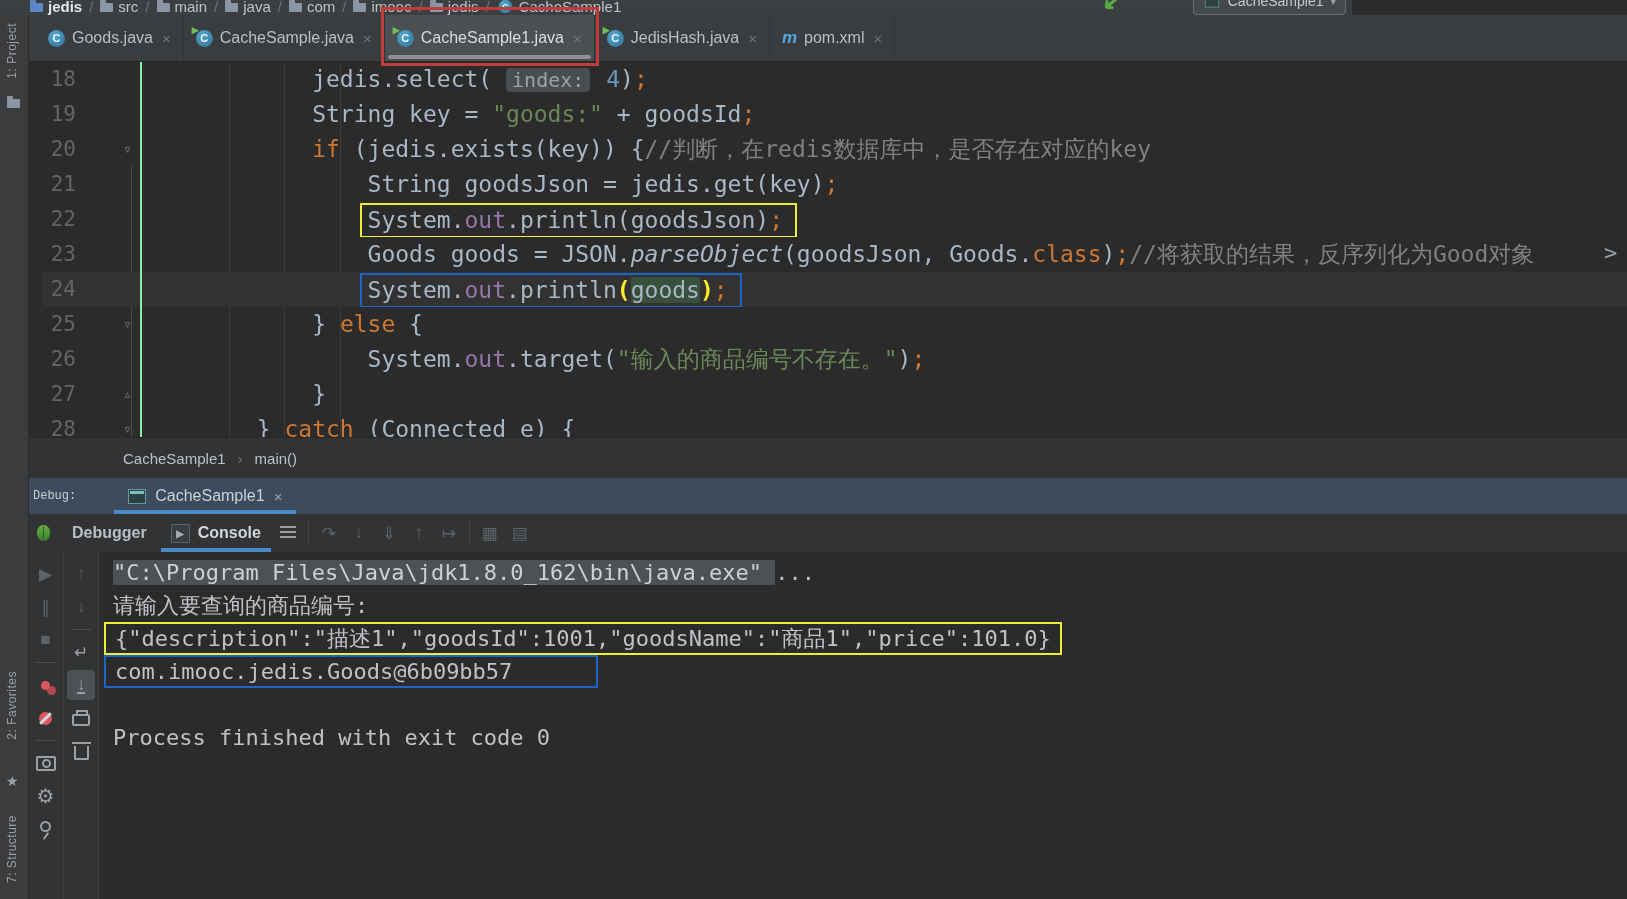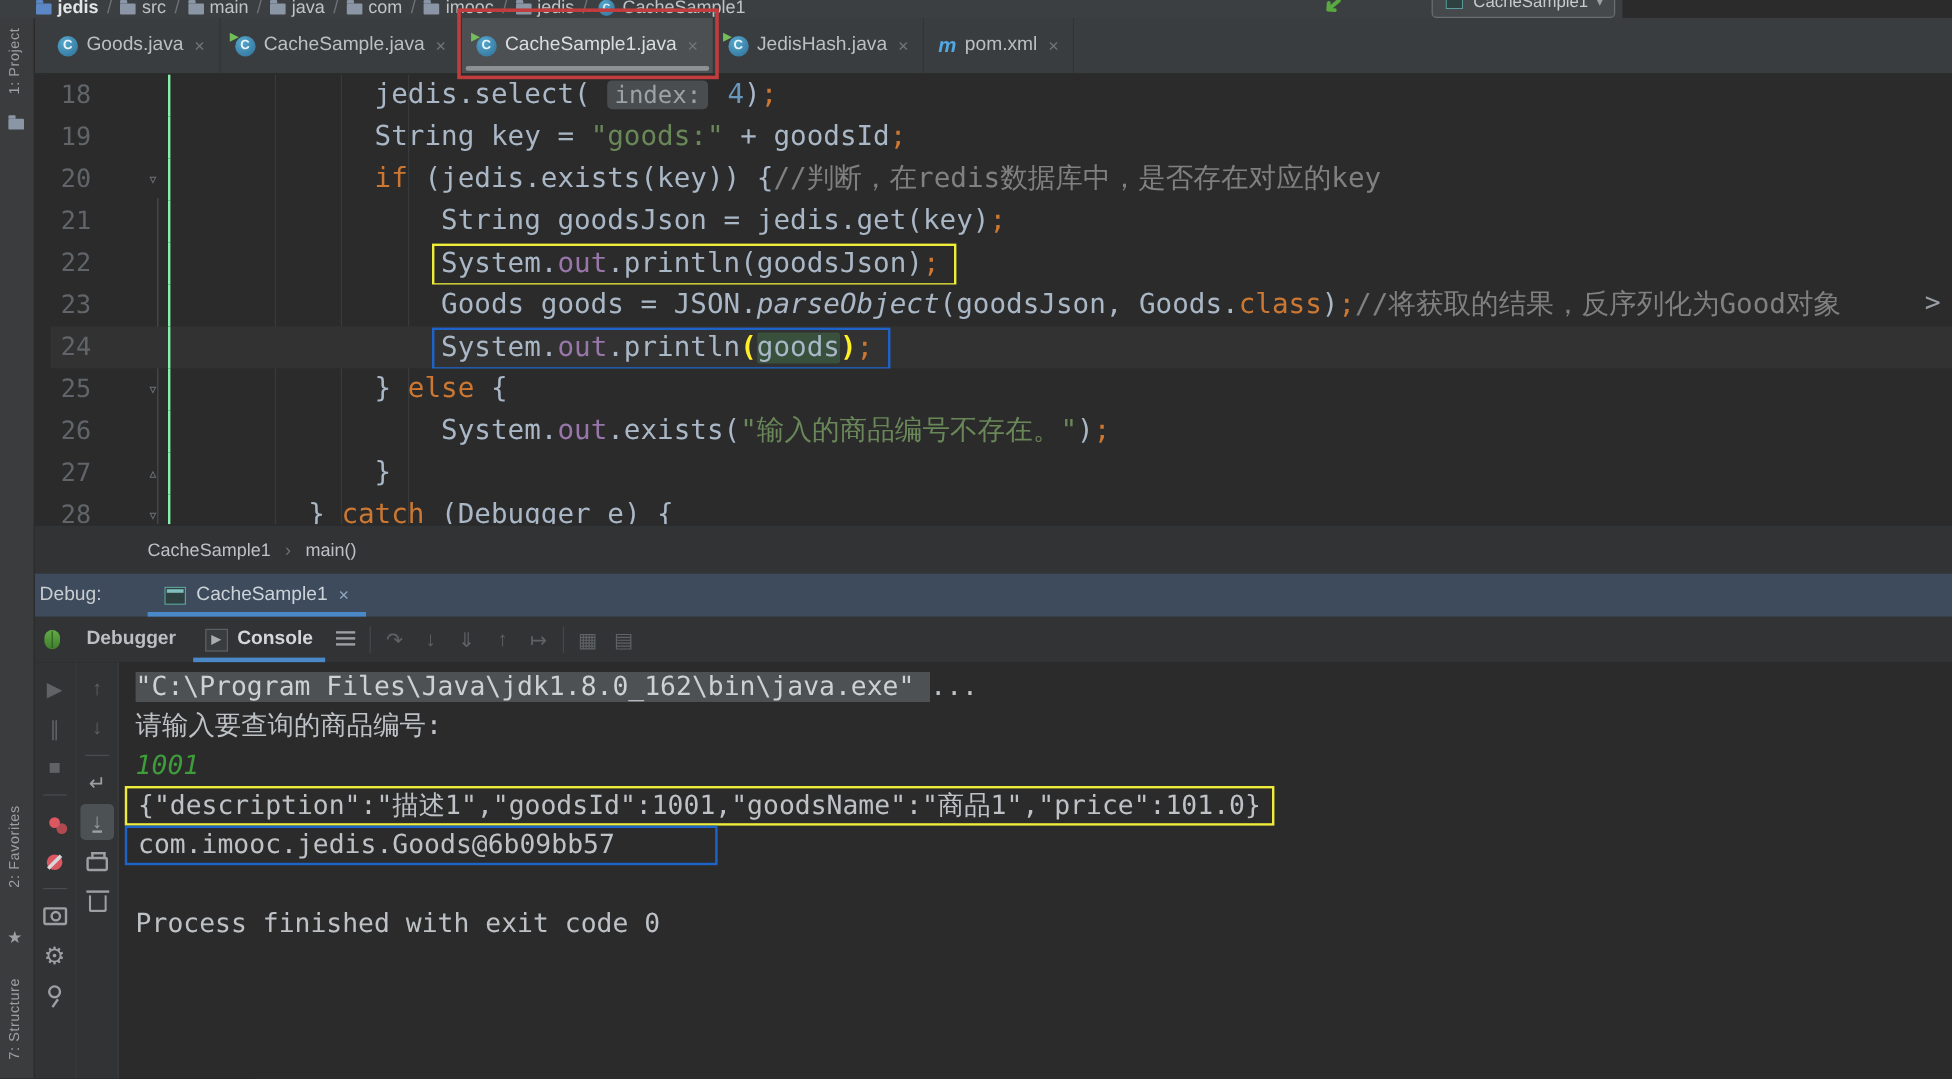--- a/index.html
+++ b/index.html
@@ -53,21 +53,21 @@
         margin-left:-8px;margin-top:1px;vertical-align:top;}
   .sbox.yellow{border-color:#EDED3A;} .sbox.blue{border-color:#1E64C8;}
   #cont-mark{left:1604px;top:240px;color:#9AA0A5;font-size:22px;font-family:"DejaVu Sans Mono",monospace;}
   
   #crumb{left:28px;top:437px;width:1599px;height:41px;background:#313335;border-top:1px solid #282828;
          display:flex;align-items:center;gap:12px;padding-left:95px;box-sizing:border-box;
          font-size:15px;color:#BDC1C5;}
   #crumb .sep{color:#6F7377;}
   
   #dbgstrip{left:28px;top:478px;width:1599px;height:36px;background:#3D4B5C;display:flex;align-items:center;}
-  #dbgstrip .dlabel{margin-left:5px;font-size:16px;color:#C9CDD1;}
+  #dbgstrip .dlabel{margin-left:5px;font-size:12px;color:#C9CDD1;font-family:Liberation Mono, monospace;}
   .sess-tab{position:relative;display:flex;align-items:center;gap:9px;margin-left:38px;height:36px;padding:0 14px;
             font-size:16px;color:#CBD2D8;}
   .sess-tab::after{content:"";position:absolute;left:0;right:0;bottom:0;height:4px;background:#4A88C7;}
   .sess-tab .close{color:#8FA5BB;font-size:15px;}
   .i-console{display:inline-block;width:16px;height:13px;background:#2E4040;border:1px solid #5E9E9E;position:relative;}
   .i-console::before{content:"";position:absolute;left:1px;right:1px;top:1px;height:3px;background:#7FBFBF;}
   
   #dbgtoolbar{left:28px;top:514px;width:1599px;height:38px;background:#313335;display:flex;align-items:center;}
   .dtab{position:relative;height:38px;display:flex;align-items:center;gap:8px;padding:0 12px;
         font-size:16px;color:#BBBFC3;font-weight:bold;}
@@ -234,23 +234,23 @@
     <div id="foldline"></div>
     <div id="code-lines">
         <div class="row"><span class="ln">18</span><span class="fold"></span><span class="cl">            <span class="sc">jedis.select( </span><span class="sh">index:</span><span class="sc"> </span><span class="sn">4</span><span class="sc">)</span><span class="sk">;</span></span></div>
         <div class="row"><span class="ln">19</span><span class="fold"></span><span class="cl">            <span class="sc">String key = </span><span class="ss">"goods:"</span><span class="sc"> + goodsId</span><span class="sk">;</span></span></div>
         <div class="row"><span class="ln">20</span><span class="fold">▿</span><span class="cl">            <span class="sk">if</span><span class="sc"> (jedis.exists(key)) {</span><span class="sm">//判断，在redis数据库中，是否存在对应的key</span></span></div>
         <div class="row"><span class="ln">21</span><span class="fold"></span><span class="cl">                <span class="sc">String goodsJson = jedis.get(key)</span><span class="sk">;</span></span></div>
         <div class="row"><span class="ln">22</span><span class="fold"></span><span class="cl">                <span class="sbox yellow"><span class="sc">System.</span><span class="sf">out</span><span class="sc">.println(goodsJson)</span><span class="sk">;</span></span></span></div>
         <div class="row"><span class="ln">23</span><span class="fold"></span><span class="cl">                <span class="sc">Goods goods = JSON.</span><span class="si">parseObject</span><span class="sc">(goodsJson, Goods.</span><span class="sk">class</span><span class="sc">)</span><span class="sk">;</span><span class="sm">//将获取的结果，反序列化为Good对象</span></span></div>
         <div class="row cur"><span class="ln">24</span><span class="fold"></span><span class="cl">                <span class="sbox blue"><span class="sc">System.</span><span class="sf">out</span><span class="sc">.println</span><span class="sb">(</span><span class="sg">goods</span><span class="sb">)</span><span class="sk">;</span></span></span></div>
         <div class="row"><span class="ln">25</span><span class="fold">▿</span><span class="cl">            <span class="sc">} </span><span class="sk">else</span><span class="sc"> {</span></span></div>
-        <div class="row"><span class="ln">26</span><span class="fold"></span><span class="cl">                <span class="sc">System.</span><span class="sf">out</span><span class="sc">.exists(</span><span class="ss">"输入的商品编号不存在。"</span><span class="sc">)</span><span class="sk">;</span></span></div>
+        <div class="row"><span class="ln">26</span><span class="fold"></span><span class="cl">                <span class="sc">System.</span><span class="sf">out</span><span class="sc">.target(</span><span class="ss">"输入的商品编号不存在。"</span><span class="sc">)</span><span class="sk">;</span></span></div>
         <div class="row"><span class="ln">27</span><span class="fold">▵</span><span class="cl">            <span class="sc">}</span></span></div>
-        <div class="row"><span class="ln">28</span><span class="fold">▿</span><span class="cl">        <span class="sc">} </span><span class="sk">catch</span><span class="sc"> (Debugger e) {</span></span></div>
+        <div class="row"><span class="ln">28</span><span class="fold">▿</span><span class="cl">        <span class="sc">} </span><span class="sk">catch</span><span class="sc"> (Connected e) {</span></span></div>
       </div>
   </div>
   <span id="cont-mark" class="abs">&gt;</span>
 
   <div id="crumb" class="abs">
     <span>CacheSample1</span>
     <span class="sep">›</span>
     <span>main()</span>
   </div>
 
@@ -320,21 +320,20 @@
         <span class="cbtn">
           <span class="i-print"></span>
         </span>
         <span class="cbtn">
           <span class="i-trash"></span>
         </span>
       </div>
     <div id="consoletext">
         <div class="crow"><span class="cselbg">"C:\Program Files\Java\jdk1.8.0_162\bin\java.exe" </span><span class="ct">...</span></div>
         <div class="crow"><span class="ct">请输入要查询的商品编号:</span></div>
-        <div class="crow"><span class="cin">1001</span></div>
         <div class="crow"><span class="cbox yellow"><span class="ct">{"description":"描述1","goodsId":1001,"goodsName":"商品1","price":101.0}</span></span></div>
         <div class="crow"><span class="cbox blue"><span class="ct">com.imooc.jedis.Goods@6b09bb57</span></span></div>
         <div class="crow"></div>
         <div class="crow"><span class="ct">Process finished with exit code 0</span></div>
       </div>
   </div>
 
   <div id="ann-red" class="ann" style="left: 380.766px; top: 7px; width: 211.969px; height: 53px;"></div>
 </div>
 

